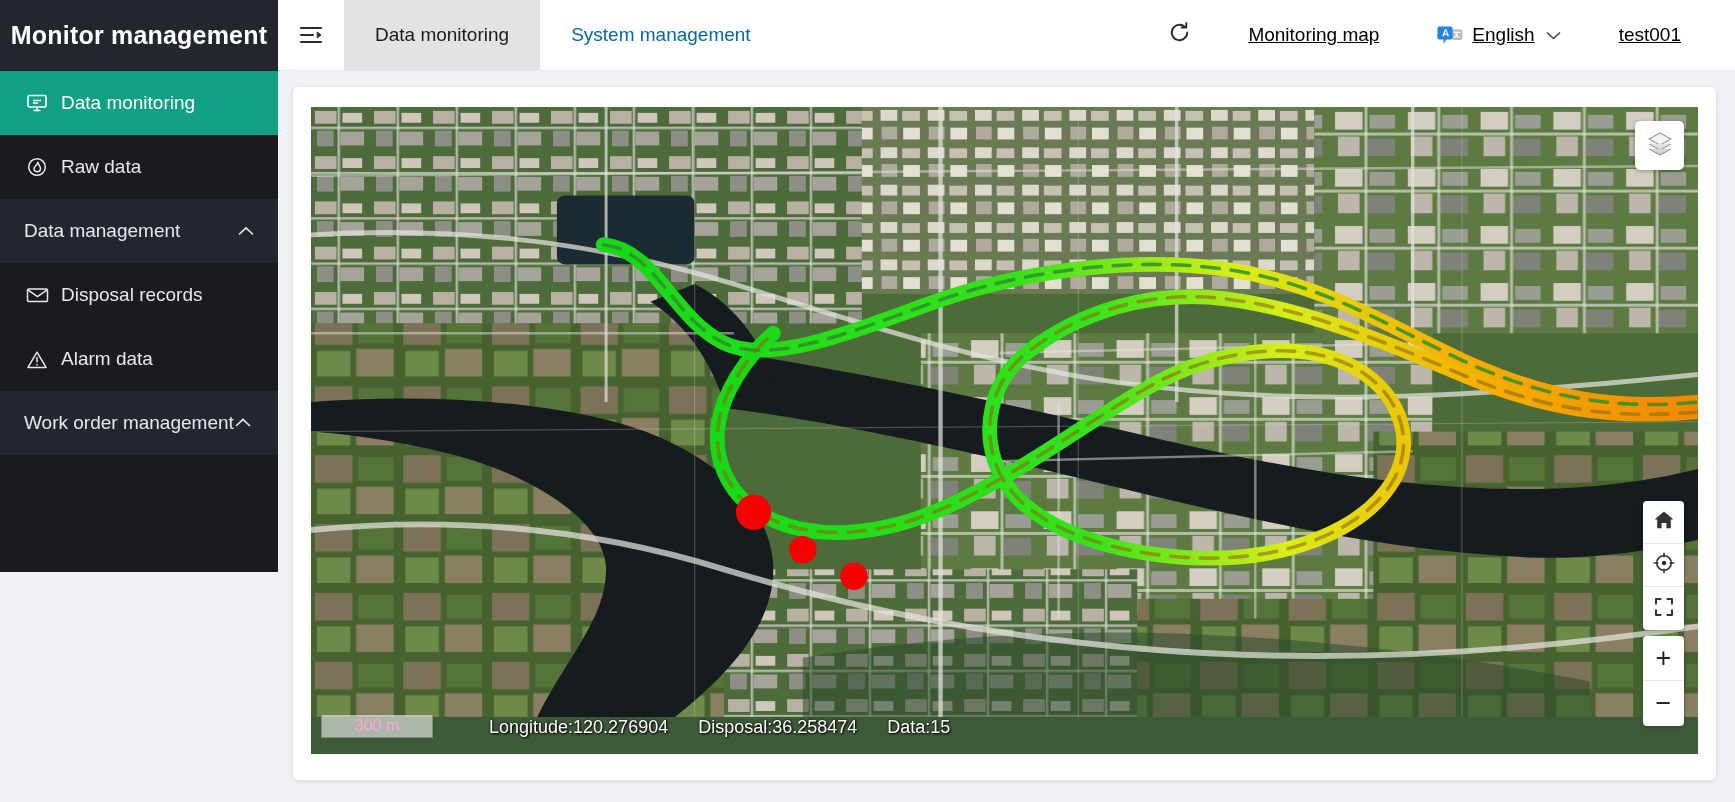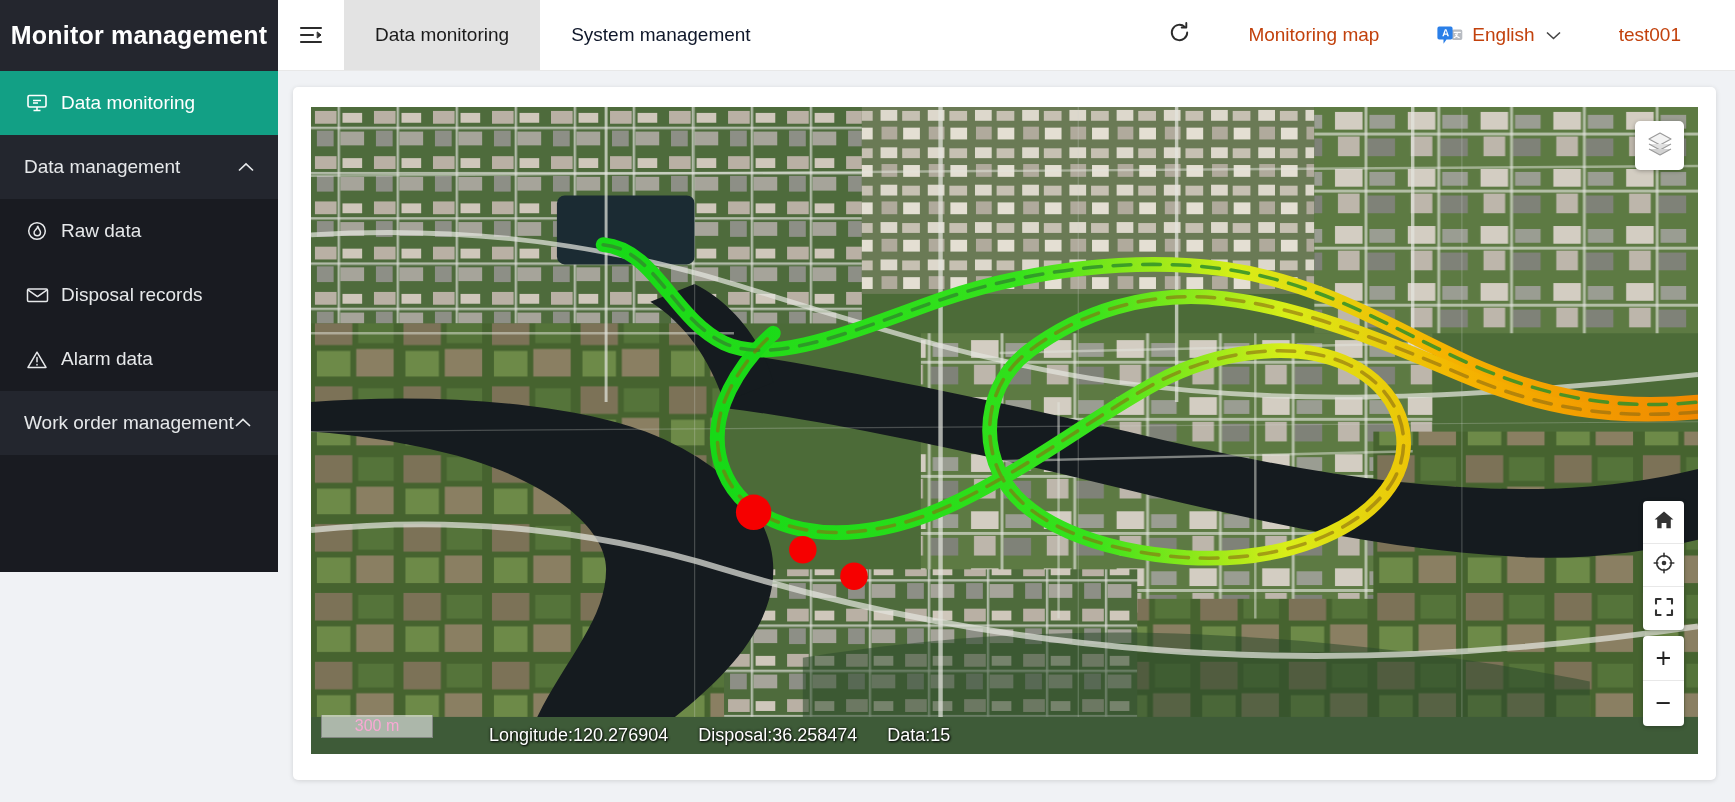--- a/index.html
+++ b/index.html
@@ -51,32 +51,32 @@
     border-bottom: 1px solid #e8e8e8;
   }
   .fold-btn {
     width: 66px; flex: 0 0 66px;
     display: flex; align-items: center; justify-content: center;
     cursor: pointer;
   }
   .tabs { display: flex; align-items: stretch; }
   .tab {
     padding: 0 31px; display: flex; align-items: center;
-    font-size: 19px; color: #0f172a; cursor: pointer;
+    font-size: 19px; color: #0369a1; cursor: pointer;
     white-space: nowrap;
   }
   .tab.active { background: #e3e3e3; color: #1b1b1b; }
   .top-right {
     margin-left: auto; display: flex; align-items: center;
     padding-right: 26px; gap: 0;
   }
   .tr-item {
     display: flex; align-items: center; gap: 9px;
-    padding: 0 28px; font-size: 19px; color: #c2410c;
-    cursor: pointer; white-space: nowrap;
+    padding: 0 28px; font-size: 19px; color: #000000;
+    cursor: pointer; white-space: nowrap; text-decoration: underline;
   }
   .tr-item.plain { cursor: default; }
 
   
   .lang-icon { position: relative; width: 28px; height: 28px; flex: 0 0 28px; }
 
   
   .content { flex: 1; padding: 16px 19px 22px 15px; min-height: 0; }
   .card {
     background: #ffffff; border-radius: 5px; height: 100%;
@@ -126,21 +126,21 @@
   .scale-bar {
     position: absolute; left: 10px; bottom: 16px;
     width: 112px; height: 23px;
     background: rgba(240,240,240,.62);
     border: 1px solid rgba(90,90,90,.5);
     border-top: none;
     color: #f9a8d4; font-size: 16px;
     display: flex; align-items: center; justify-content: center;
   }
   .coords {
-    position: absolute; bottom: 8px; left: 178px;
+    position: absolute; bottom: 16px; left: 178px;
     display: flex; gap: 30px;
     color: #ffffff; font-size: 18px;
     text-shadow: 0 0 3px rgba(0,0,0,.85), 1px 1px 2px rgba(0,0,0,.9);
     white-space: nowrap;
   }
 </style>
 </head>
 <body>
 
 <div class="app">
@@ -152,37 +152,37 @@
       <span class="nav-icon">
         <svg width="22" height="20" viewBox="0 0 22 20" fill="none" stroke="#ffffff" stroke-width="1.6">
           <rect x="2" y="2.5" width="18" height="11.5" rx="1.5" fill="none"></rect>
           <path d="M7 7.5h8M7 10h5"></path>
           <path d="M11 14v3.5M7.5 17.5h7"></path>
         </svg>
       </span>
       <span class="nav-label">Data monitoring</span>
     </div>
 
+    <div class="nav-item sub">
+      <span class="nav-icon">
+        <svg width="22" height="22" viewBox="0 0 22 22" fill="none" stroke="#e6e8ea" stroke-width="1.5">
+          <circle cx="11" cy="11" r="8.3"></circle>
+          <path d="M11.6 5.8c.3 2.2-1.1 3-2.2 4.2-1 1-1.6 2-1.3 3.3.3 1.4 1.6 2.4 3.1 2.4 1.9 0 3.3-1.3 3.3-3.2 0-1.6-.9-2.4-1.6-3.6-.5-.9-1-1.9-1.3-3.1z"></path>
+        </svg>
+      </span>
+      <span class="nav-label">Raw data</span>
+    </div>
+
     <div class="nav-item group">
       <span class="nav-label">Data management</span>
       <span class="caret">
         <svg width="20" height="13" viewBox="0 0 20 13" fill="none" stroke="#e6e8ea" stroke-width="1.7">
           <path d="M3 9.5L10 3l7 6.5"></path>
         </svg>
       </span>
-    </div>
-
-    <div class="nav-item sub">
-      <span class="nav-icon">
-        <svg width="22" height="22" viewBox="0 0 22 22" fill="none" stroke="#e6e8ea" stroke-width="1.5">
-          <circle cx="11" cy="11" r="8.3"></circle>
-          <path d="M11.6 5.8c.3 2.2-1.1 3-2.2 4.2-1 1-1.6 2-1.3 3.3.3 1.4 1.6 2.4 3.1 2.4 1.9 0 3.3-1.3 3.3-3.2 0-1.6-.9-2.4-1.6-3.6-.5-.9-1-1.9-1.3-3.1z"></path>
-        </svg>
-      </span>
-      <span class="nav-label">Raw data</span>
     </div>
 
     <div class="nav-item sub">
       <span class="nav-icon">
         <svg width="23" height="18" viewBox="0 0 23 18" fill="none" stroke="#e6e8ea" stroke-width="1.5" stroke-linejoin="round">
           <rect x="1.5" y="3" width="20" height="12.5" rx="1.2"></rect>
           <path d="M1.9 3.8L11.5 10.6 21.1 3.8"></path>
         </svg>
       </span>
       <span class="nav-label">Disposal records</span>

